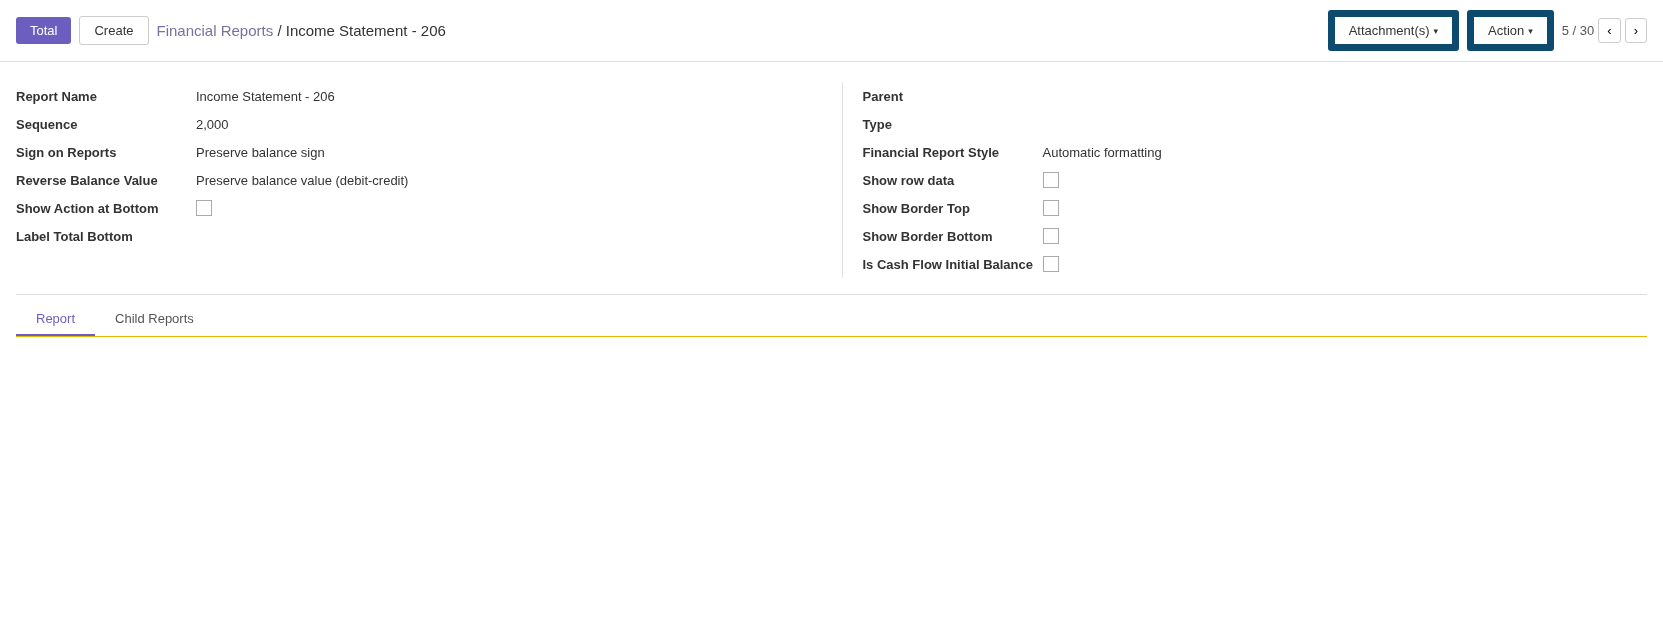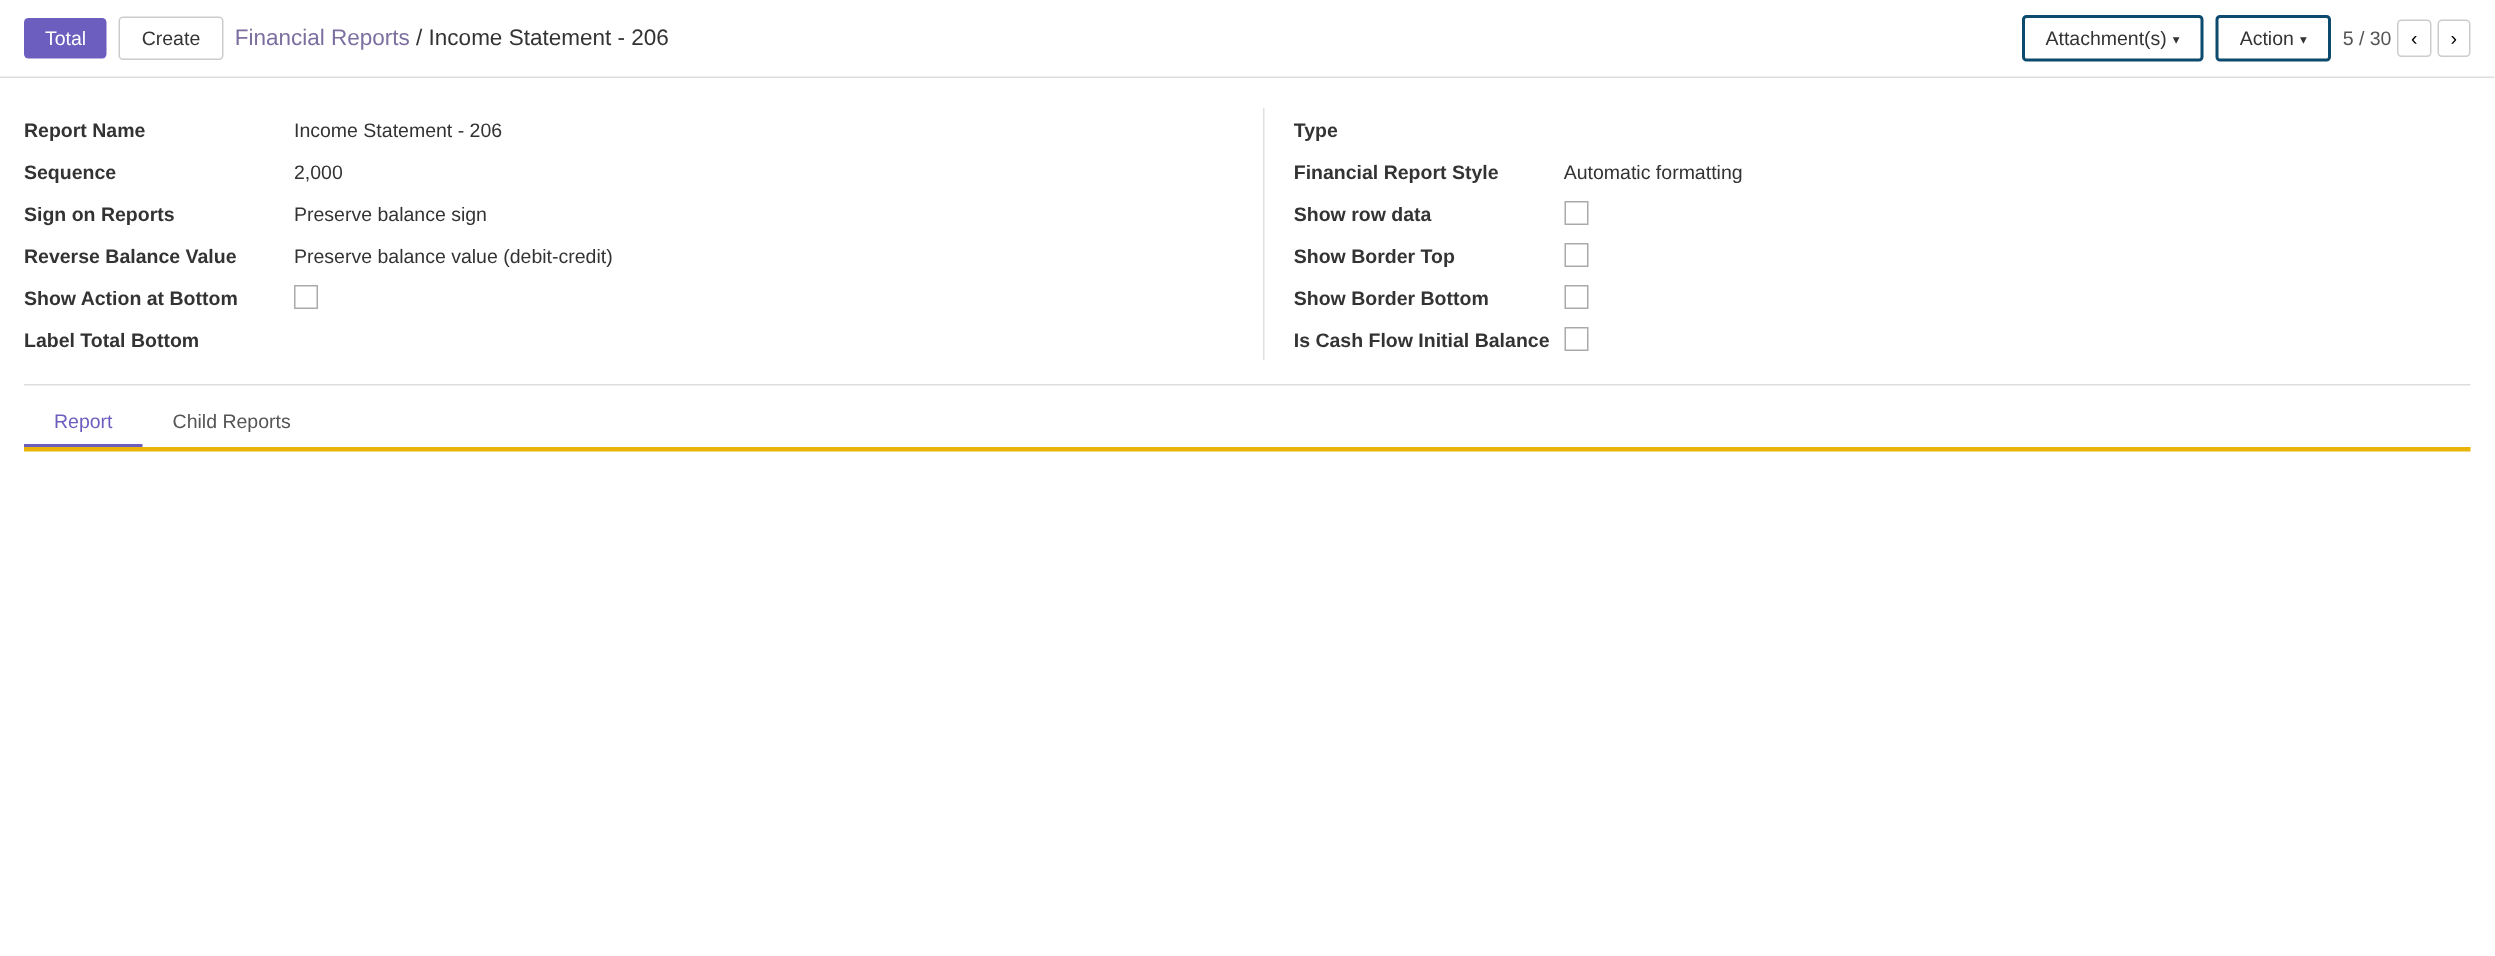--- a/index.html
+++ b/index.html
@@ -35,21 +35,21 @@
       color: #333;
       border: 1px solid #ccc;
       padding: 6px 14px;
       border-radius: 3px;
       cursor: pointer;
       font-size: 13px;
     }
     .btn-attachment, .btn-action {
       background: #fff;
       color: #333;
-      border: 2px solid #0c4a6e;
+      border: 7px solid #0c4a6e;
       padding: 6px 14px;
       border-radius: 3px;
       cursor: pointer;
       font-size: 13px;
       display: flex;
       align-items: center;
       gap: 4px;
     }
 
     .pagination {
@@ -100,21 +100,21 @@
     }
 
     .divider {
       border: none;
       border-top: 1px solid #ddd;
       margin: 16px 0 0 0;
     }
 
     .tabs {
       display: flex;
-      border-bottom: 3px solid #eab308;
+      border-bottom: 1px solid #eab308;
       margin-top: 0;
       padding-top: 8px;
     }
 
     .tab {
       padding: 8px 20px;
       cursor: pointer;
       font-size: 13px;
       color: #555;
       border-bottom: 2px solid transparent;
@@ -196,20 +196,24 @@
         <span class="checkbox-wrapper"></span>
       </div>
       <div class="form-row">
         <span class="field-label">Label Total Bottom</span>
         <span class="field-value"></span>
       </div>
     </div>
 
     <div class="right-section">
       <div class="form-row">
+        <span class="field-label">Parent</span>
+        <span class="field-value"></span>
+      </div>
+      <div class="form-row">
         <span class="field-label">Type</span>
         <span class="field-value"></span>
       </div>
       <div class="form-row">
         <span class="field-label">Financial Report Style</span>
         <span class="field-value">Automatic formatting</span>
       </div>
       <div class="form-row">
         <span class="field-label">Show row data</span>
         <span class="checkbox-wrapper"></span>

